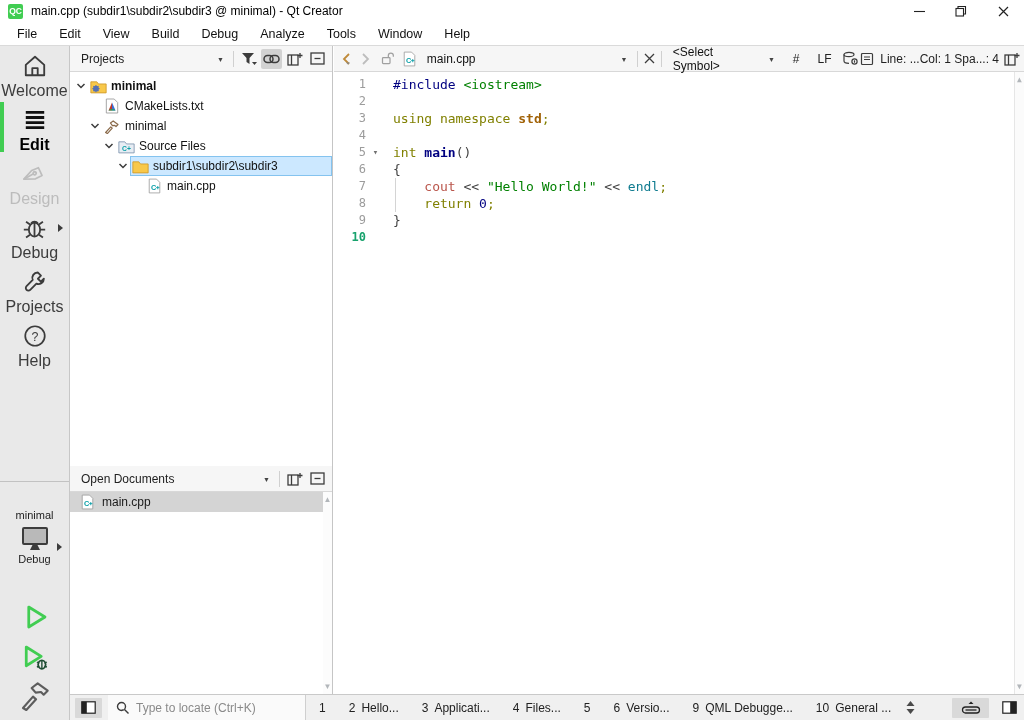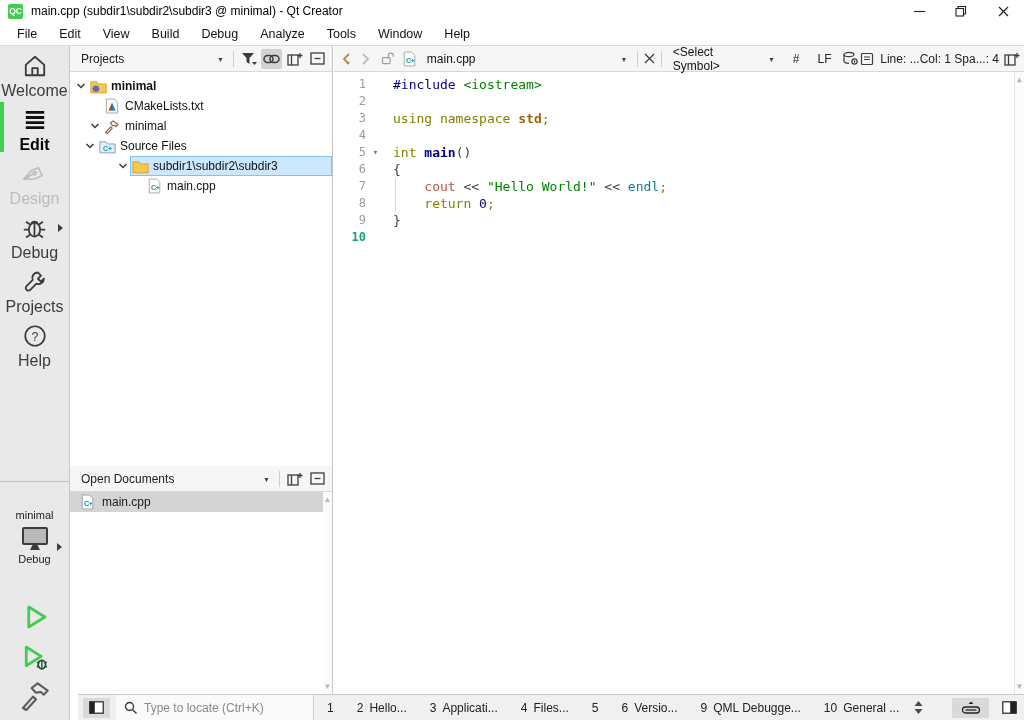--- a/index.html
+++ b/index.html
@@ -80,21 +80,21 @@
   .tk-pp   { color:#000080; }
   .tk-str  { color:#008000; }
   .tk-kw   { color:#808000; }
   .tk-type { color:#a16207; font-weight:bold; }
   .tk-fn   { color:#000080; font-weight:bold; }
   .tk-var  { color:#b9544a; }
   .tk-efn  { color:#0f7b8f; }
   .tk-num  { color:#000080; }
   .tk-pl   { color:#3f3f3f; }
   
-  .statusbar { position:absolute; left:78px; right:0; bottom:0; height:26px; background:#f0f0f0; border-top:1px solid #c9c9c9;
+  .statusbar { position:absolute; left:70px; right:0; bottom:0; height:26px; background:#f0f0f0; border-top:1px solid #c9c9c9;
                display:flex; align-items:center; font-size:12px; color:#222; }
   .sb-toggle { width:27px; height:20px; margin-left:5px; background:#d9d9d9; display:flex; align-items:center; justify-content:center; border-radius:1px; }
   .locator { width:198px; height:25px; background:#fafafa; border-right:1px solid #cfcfcf; display:flex; align-items:center; margin-left:6px; padding-left:8px; }
   .locator input { border:none; outline:none; background:transparent; font-size:12px; width:150px; margin-left:6px;
                    font-family:"Liberation Sans",sans-serif; color:#222; }
   .locator input::placeholder { color:#8a8a8a; }
   .panes { display:flex; align-items:center; gap:23px; margin-left:13px; }
   .pane-btn { display:flex; align-items:center; gap:6px; white-space:nowrap; }
   .sb-right { margin-left:auto; display:flex; align-items:center; }
   .out-toggle { width:37px; height:20px; background:#d9d9d9; display:flex; align-items:center; justify-content:center; border-radius:1px; margin-right:9px; }
@@ -301,21 +301,21 @@
           <span class="tw-box">
             <span class="tw-icon">
               <svg width="16" height="15" viewBox="0 0 20 18" fill="none" stroke="#8a6a4a" stroke-width="1.5" stroke-linejoin="round">
                 <path d="M8 4.5 L11.5 2 L17.5 6.5 L15 9 L13.5 7.5 L10.5 8 Z"></path>
                 <path d="M2 16.5 L8.5 9.5 L10.3 11 L4.2 17.8 Z"></path>
               </svg>
             </span>
             <span class="tw-label">minimal</span>
           </span>
         </div>
-        <div class="tree-row" style="padding-left: 13px;">
+        <div class="tree-row" style="padding-left: 32px;">
           <span class="tw-chev">
             <svg width="10" height="10" viewBox="0 0 10 10" fill="none" stroke="#3c3c3c" stroke-width="1.5">
               <path d="M1.5 3 L5 6.5 L8.5 3"></path>
             </svg>
           </span>
           <span class="tw-box">
             <span class="tw-icon">
               <svg width="17" height="15" viewBox="0 0 20 17">
                 <path d="M1 3 h7 l2 2.5 h9 V16 H1 Z" fill="#e7edf4" stroke="#7d93ad" stroke-width="1"></path>
                 <text x="10" y="13.5" text-anchor="middle" font-size="8" font-weight="bold" fill="#0aa0a8" font-family="Liberation Sans, sans-serif">C+</text>

